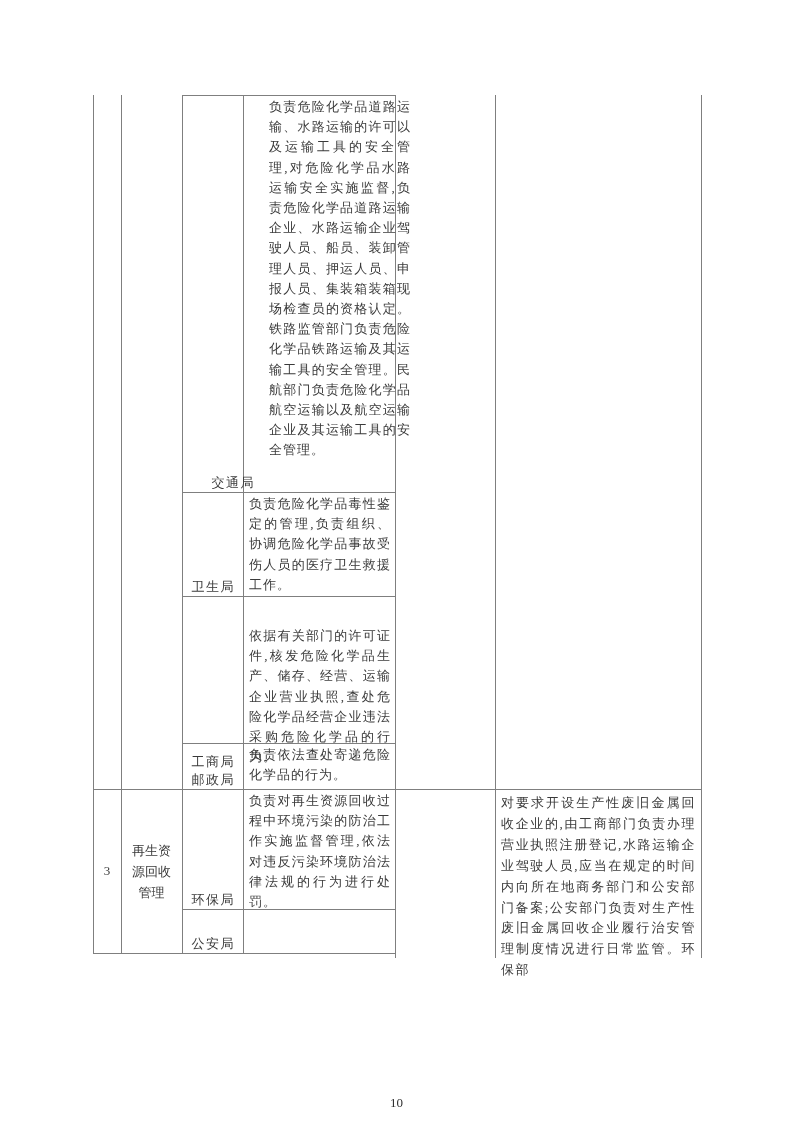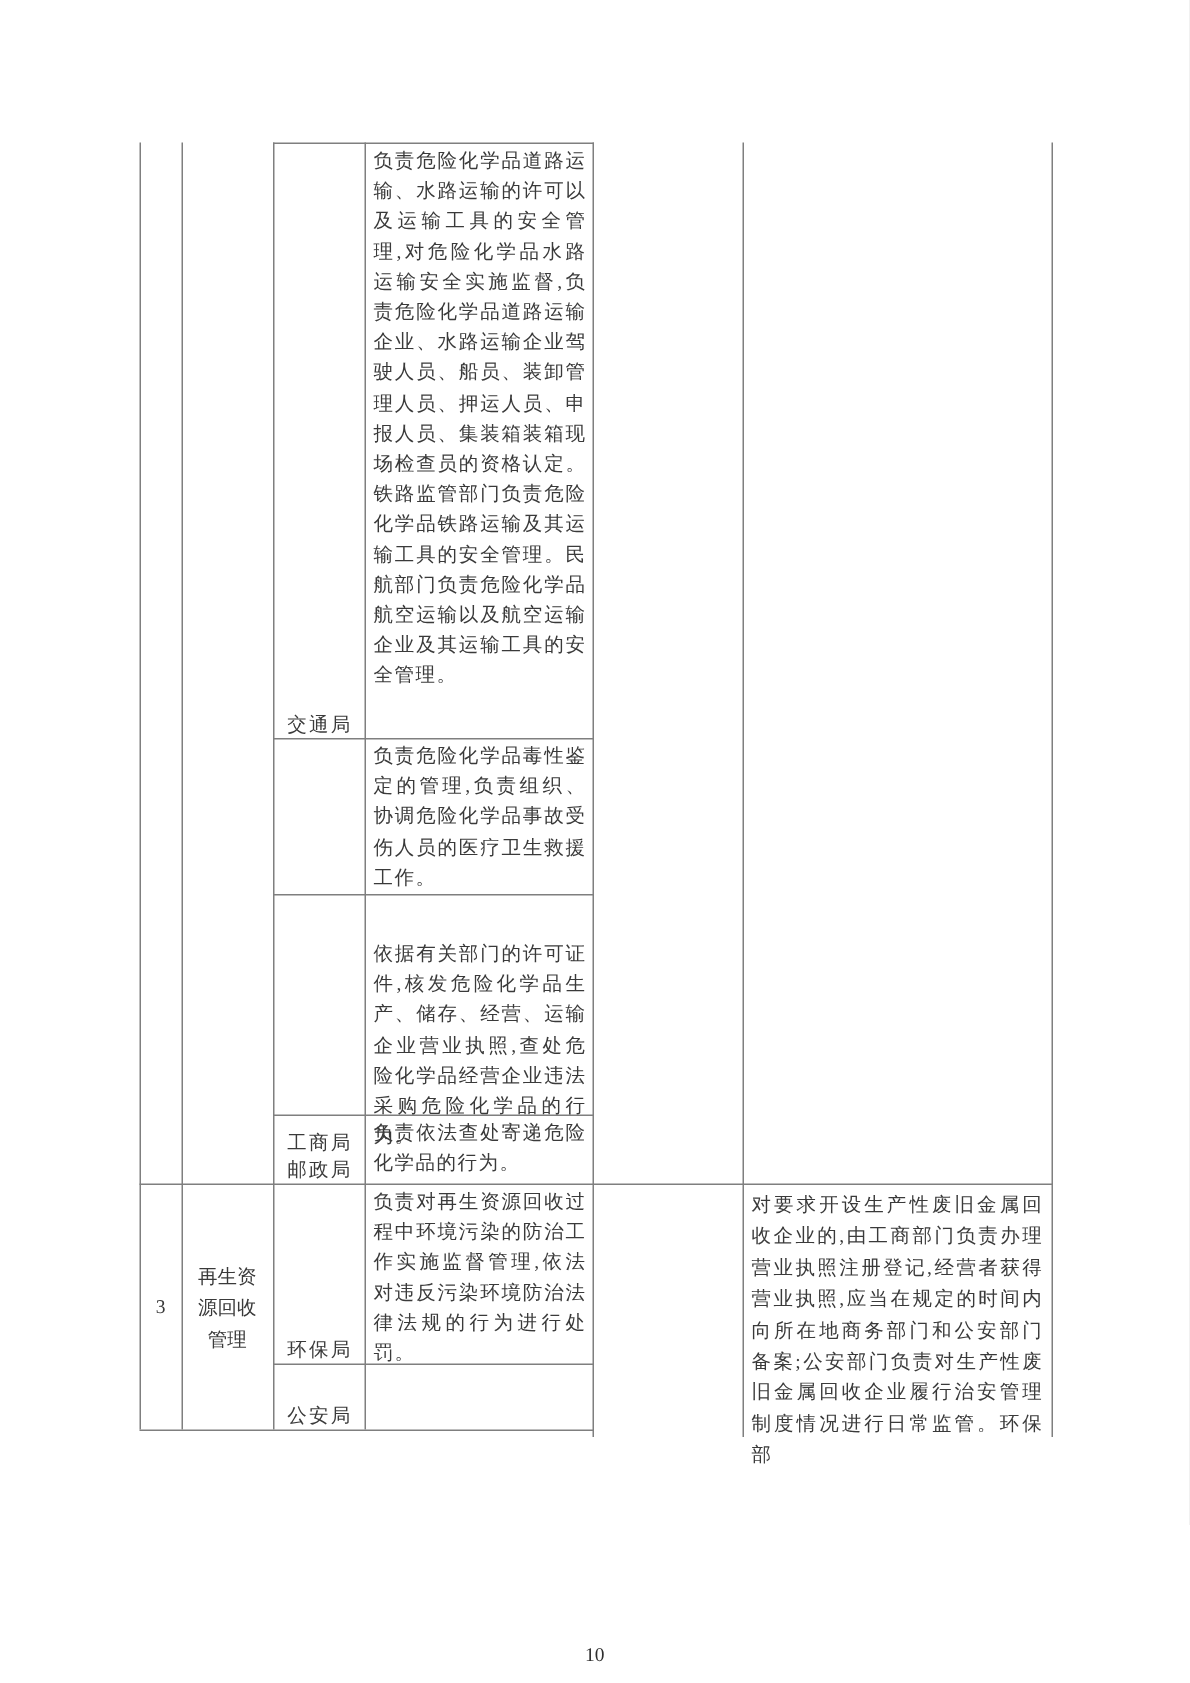--- a/index.html
+++ b/index.html
@@ -37,21 +37,21 @@
     left: 182px; width: 61px;
     display: flex; align-items: flex-end; justify-content: center;
     font-size: 13px; letter-spacing: 1.5px; text-indent: 1.5px;
   }
   .duty {
     left: 243px; width: 152px;
     padding: 2px 4px 0 6px;
     font-size: 13px; letter-spacing: 1px;
     line-height: 20.2px; text-align: justify;
   }
-  .d-transport { top: 95px;  height: 397px; }
+  .d-transport { top: 95px;  height: 397px; margin-left: 20px; }
   .d-health    { top: 492px; height: 104px; }
   .d-commerce  { top: 624px; height: 147px; }
   .d-post      { top: 743px; height: 46px; }
   .d-env       { top: 789px; height: 120px; }
   .d-police    { top: 909px; height: 44px; }
 
   .serial {
     left: 93px; top: 789px; width: 28px; height: 164px;
     display: flex; align-items: center; justify-content: center;
     font-size: 13px;
@@ -96,20 +96,23 @@
   <div class="hl h-r1"></div>
   <div class="hl h-r2"></div>
   <div class="hl h-r3"></div>
   <div class="hl h-row3"></div>
   <div class="hl h-r4"></div>
   <div class="hl h-bottom"></div>
 
   <div class="cell dept d-transport">
     <span>交通局</span>
   </div>
+  <div class="cell dept d-health">
+    <span>卫生局</span>
+  </div>
   <div class="cell dept d-commerce">
     <span>工商局</span>
   </div>
   <div class="cell dept d-post">
     <span>邮政局</span>
   </div>
 
   <div class="cell duty d-transport">负责危险化学品道路运输、水路运输的许可以及运输工具的安全管理,对危险化学品水路运输安全实施监督,负责危险化学品道路运输企业、水路运输企业驾驶人员、船员、装卸管理人员、押运人员、申报人员、集装箱装箱现场检查员的资格认定。铁路监管部门负责危险化学品铁路运输及其运输工具的安全管理。民航部门负责危险化学品航空运输以及航空运输企业及其运输工具的安全管理。</div>
   <div class="cell duty d-health">负责危险化学品毒性鉴定的管理,负责组织、协调危险化学品事故受伤人员的医疗卫生救援工作。</div>
   <div class="cell duty d-commerce">依据有关部门的许可证件,核发危险化学品生产、储存、经营、运输企业营业执照,查处危险化学品经营企业违法采购危险化学品的行为。</div>
@@ -120,17 +123,17 @@
     <span>环保局</span>
   </div>
 
   <div class="cell category">再生资源回收管理</div>
   <div class="cell duty d-env">负责对再生资源回收过程中环境污染的防治工作实施监督管理,依法对违反污染环境防治法律法规的行为进行处罚。</div>
 
   <div class="cell dept d-police">
     <span>公安局</span>
   </div>
 
-  <div class="cell division">对要求开设生产性废旧金属回收企业的,由工商部门负责办理营业执照注册登记,经营者获得营业执照,应当在规定的时间内向所在地商务部门和公安部门备案;公安部门负责对生产性废旧金属回收企业履行治安管理制度情况进行日常监管。环保部</div>
+  <div class="cell division">对要求开设生产性废旧金属回收企业的,由工商部门负责办理营业执照注册登记,水路运输企业驾驶人员,应当在规定的时间内向所在地商务部门和公安部门备案;公安部门负责对生产性废旧金属回收企业履行治安管理制度情况进行日常监管。环保部</div>
 
   <div class="page-number">10</div>
 
 </div>
 
 </body></html>

